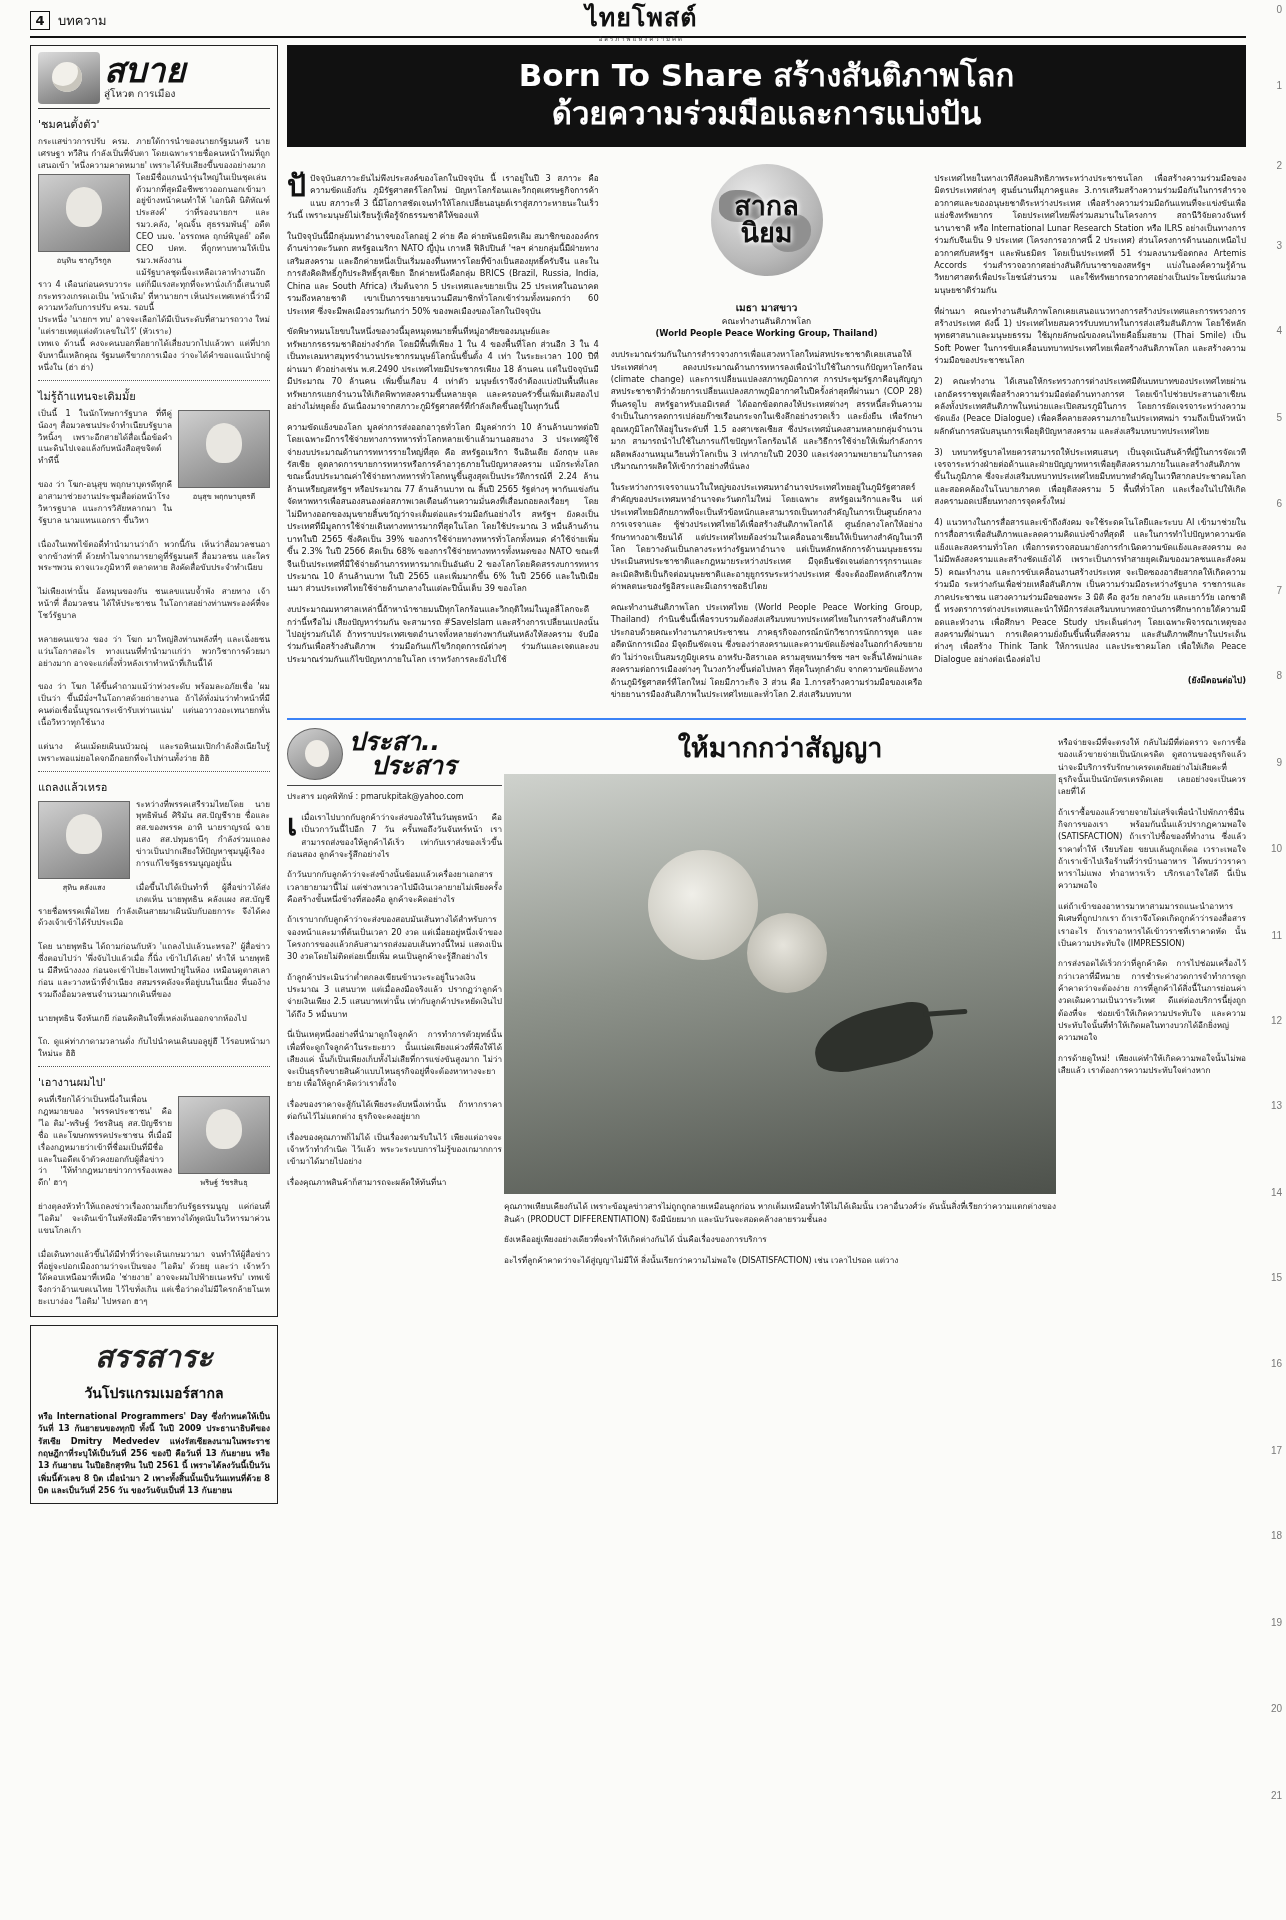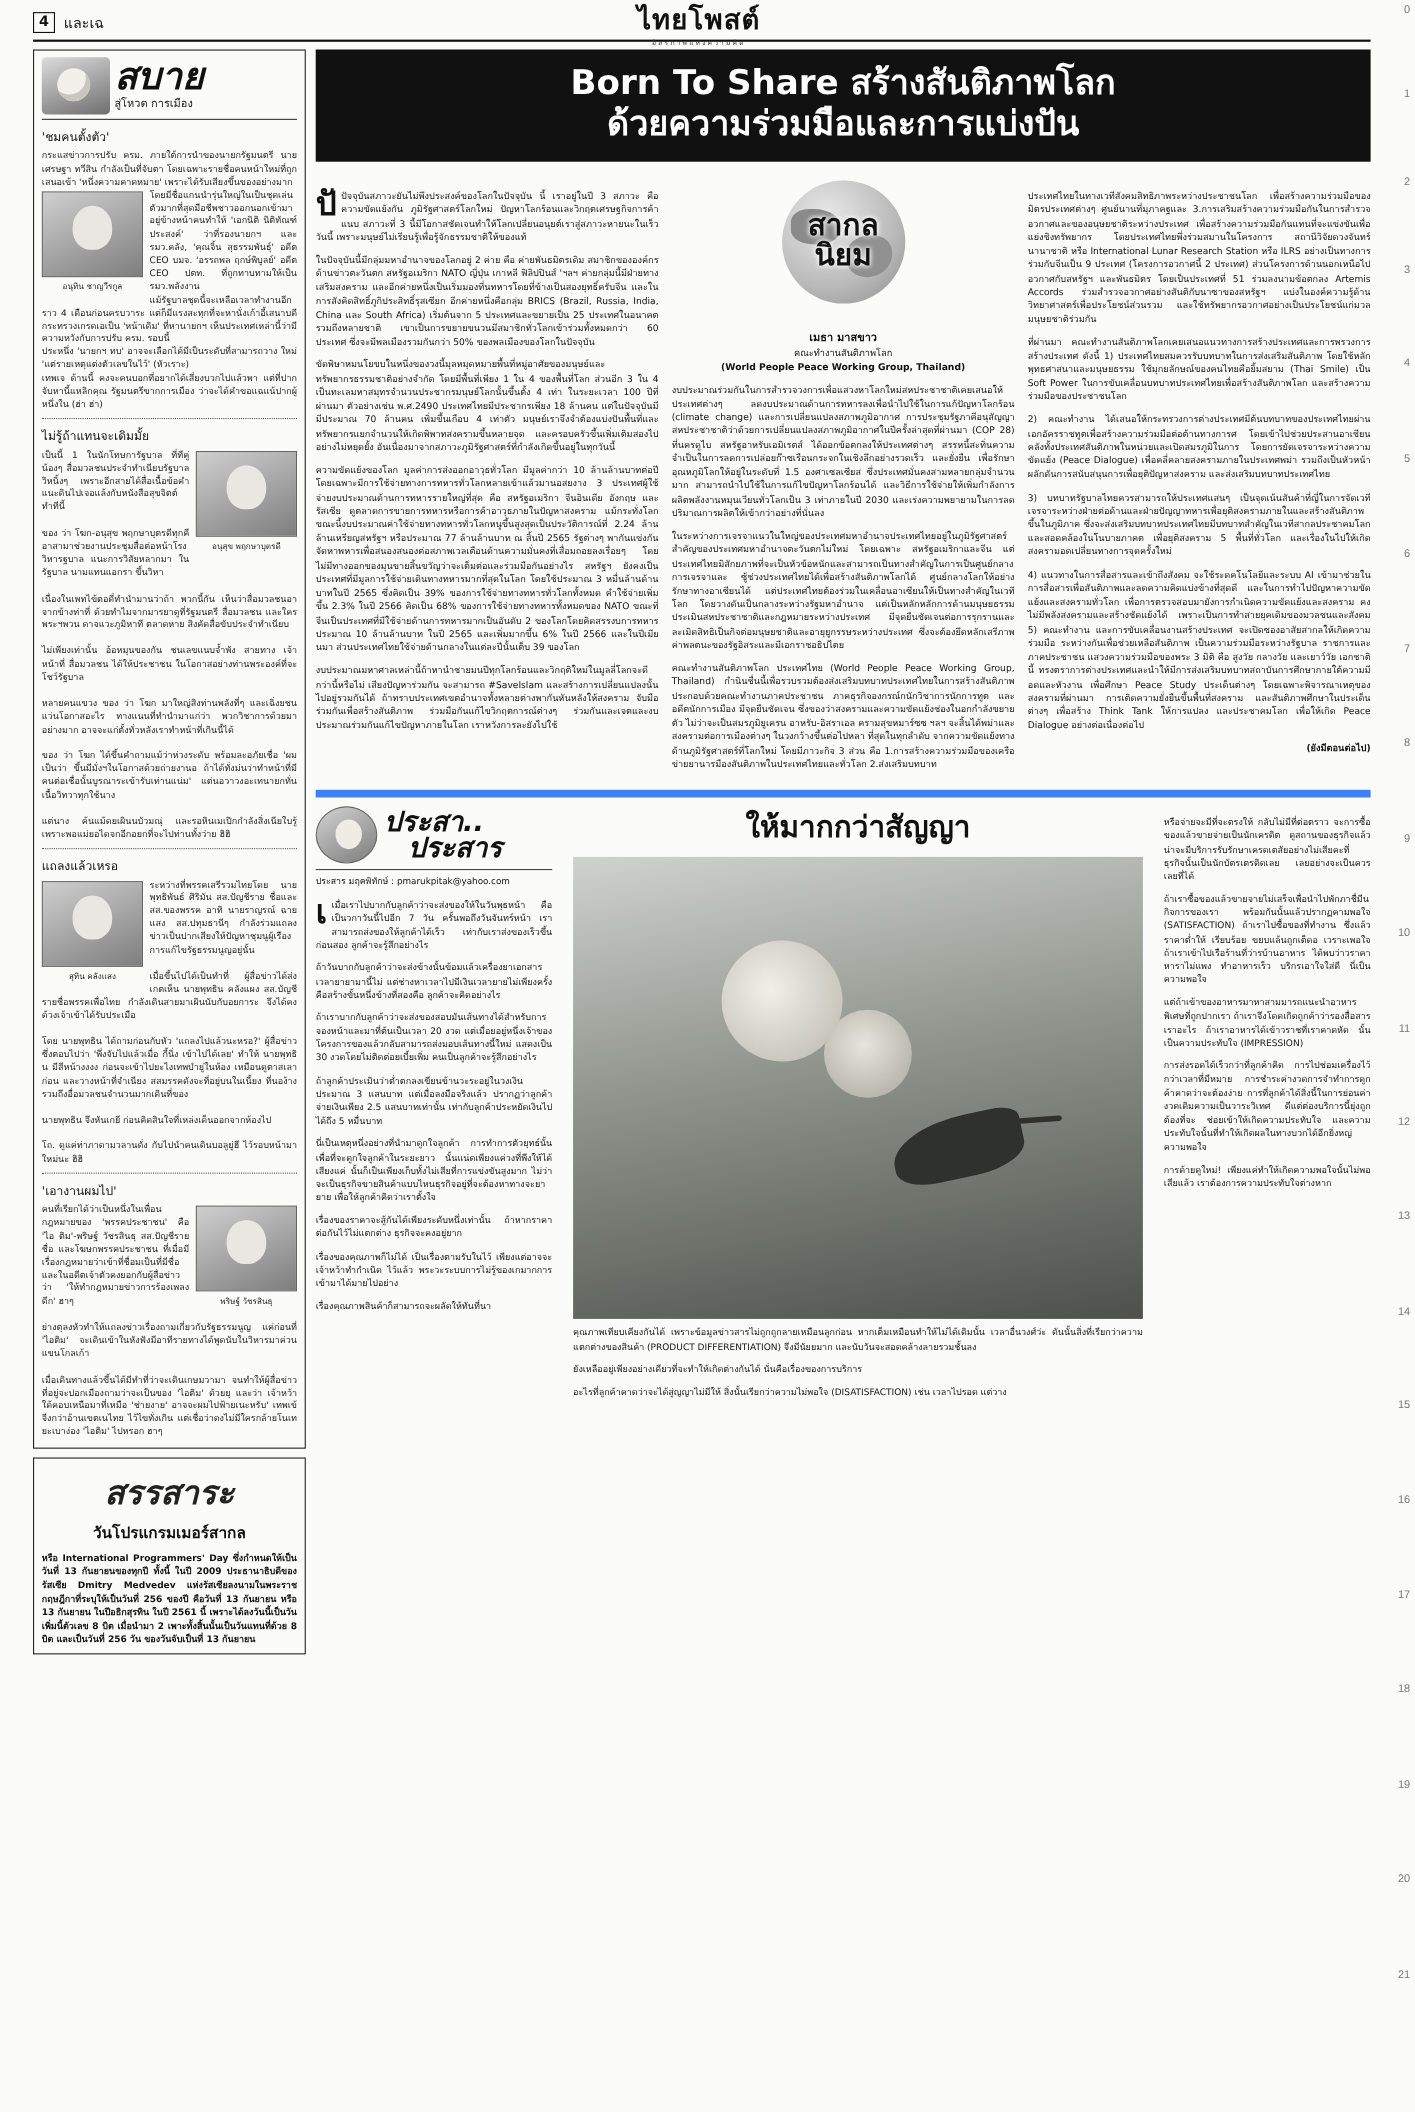--- a/index.html
+++ b/index.html
@@ -74,21 +74,21 @@
   .globe-wrap { text-align:center; margin-bottom:6px; }
   .globe { width:150px; height:130px; margin:0 auto; position:relative; }
   .globe-circle { width:112px; height:112px; border-radius:50%; background:radial-gradient(circle at 36% 30%,#e9e9e9,#b9b9b9 60%,#8d8d8d); margin:0 auto; position:relative; overflow:hidden; }
   .globe-circle:before{ content:""; position:absolute; left:8px; top:26px; width:46px; height:32px; background:#8a8a8a; border-radius:40% 60% 50% 45%; }
   .globe-circle:after{ content:""; position:absolute; right:12px; top:50px; width:42px; height:38px; background:#909090; border-radius:50% 40% 55% 45%; }
   .globe-label { position:absolute; left:0; right:0; top:28px; text-align:center; font-size:27px; font-weight:bold; color:#111; line-height:1.0; text-shadow:0 0 4px #fff,0 0 6px #fff; }
   .byline { text-align:center; font-size:8.4px; line-height:1.5; margin-bottom:6px; }
   .byline .b-name { font-size:10px; font-weight:bold; }
 
   
-  .feature { border-top:7px solid #3b82f6; padding-top:8px; display:flex; gap:19px;justify-content:flex-end; }
+  .feature { border-top:2px solid #3b82f6; padding-top:8px; display:flex; gap:2px;justify-content:flex-end; }
   .fcol { font-size:8.2px; line-height:1.5; text-align:justify; }
   .prasa-head { display:flex; align-items:center; gap:6px; border-bottom:1px solid #444; padding-bottom:5px; margin-bottom:5px; }
   .prasa-photo { width:56px; height:52px; border-radius:50%; background:linear-gradient(150deg,#d2d2d2,#7d7d7d); border:1px solid #666; position:relative; flex:none;}
   .prasa-photo:after{ content:""; position:absolute; left:17px; top:11px; width:24px; height:27px; border-radius:50%; background:#efece6; }
   .prasa-title { font-size:25px; font-weight:bold; font-style:italic; line-height:0.95; }
   .prasa-mail { font-size:8px; margin-bottom:5px; }
   .feature-title { font-size:27px; font-weight:bold; text-align:center; margin-bottom:6px; }
   .photo-bird { width:100%; height:420px; background:linear-gradient(170deg,#cfd2cd,#8e938b 45%,#4d514b); position:relative; overflow:hidden; }
   .photo-bird .flower { position:absolute; left:26%; top:18%; width:110px; height:110px; border-radius:50%; background:radial-gradient(circle at 40% 40%,#f0efe9,#b9b7ac); }
   .photo-bird .flower2 { position:absolute; left:44%; top:33%; width:80px; height:80px; border-radius:50%; background:radial-gradient(circle at 45% 40%,#e6e4dc,#a9a79c); }
@@ -122,21 +122,21 @@
   <span style="top:1530px">18</span>
   <span style="top:1617px">19</span>
   <span style="top:1703px">20</span>
   <span style="top:1790px">21</span>
 </div>
 
 <div class="page">
 
   <div class="masthead">
     <div class="pagebox">4</div>
-    <div class="sect-label">และเฉ</div>
+    <div class="sect-label">บทความ</div>
     <div class="logo">
       <div class="logo-main">ไทยโพสต์</div>
       <div class="logo-sub">อิสรภาพแห่งความคิด</div>
     </div>
     <div style="width:70px"></div>
   </div>
 
   <div class="body-grid">
 
     <div class="col-left">

